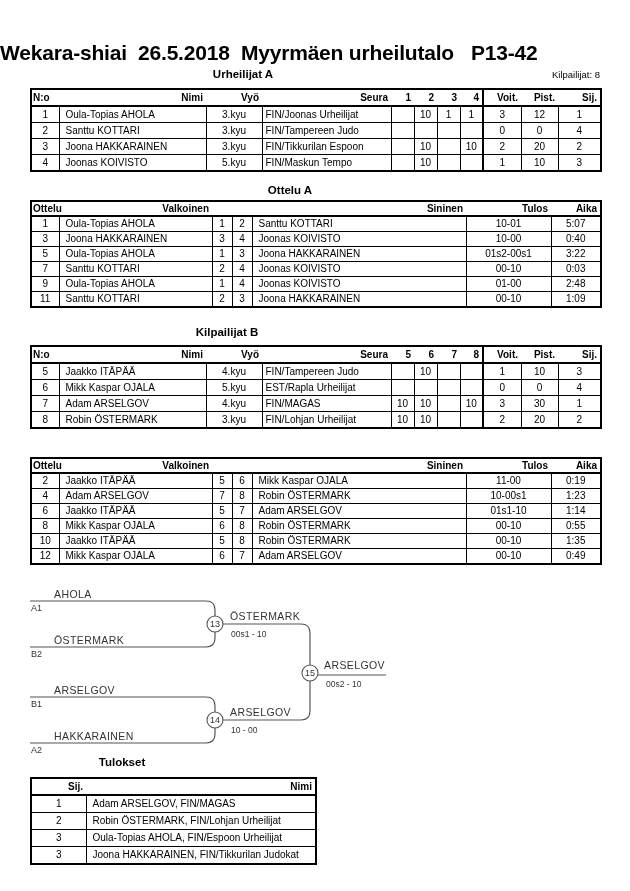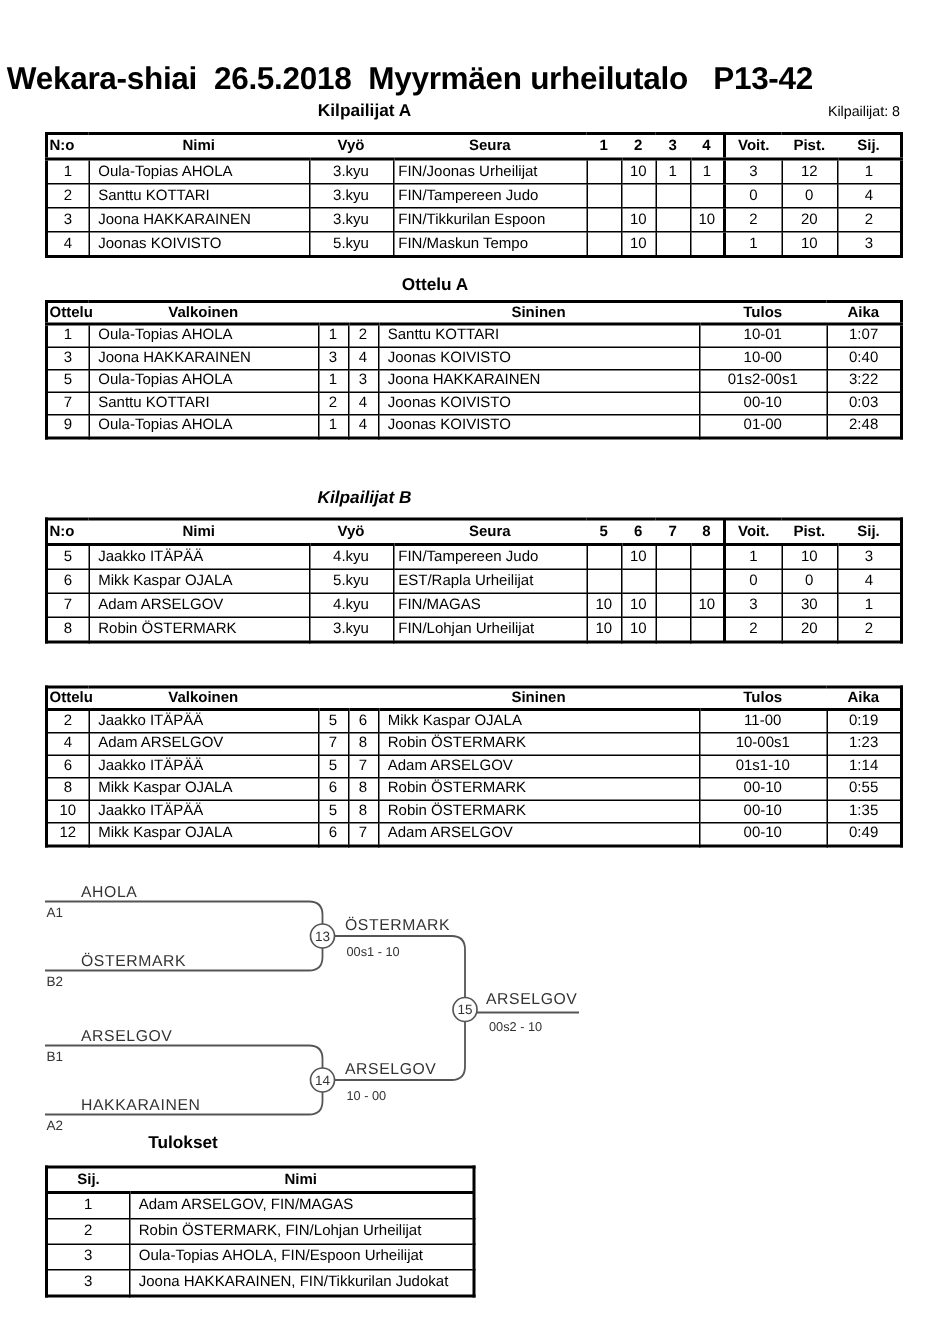--- a/index.html
+++ b/index.html
@@ -3,37 +3,37 @@
 <meta charset="utf-8">
 <style>
   html,body { margin:0; padding:0; }
   body {
     width:630px; height:891px; background:#ffffff; position:relative;
     font-family:"Liberation Sans", sans-serif; color:#000;
     overflow:hidden;
   }
   .abs { position:absolute; }
   .main-title {
-    top:41px; left:0; width:542px; text-align:right;
+    top:41px; left:0; width:542px; text-align:left;
     font-size:21px; font-weight:bold; white-space:pre; letter-spacing:-0.2px;
   }
   .section-title {
     font-size:11.5px; font-weight:bold; white-space:nowrap;
     transform:translateX(-50%);
   }
   .participants { font-size:9.5px; white-space:nowrap;padding-left:17px; }
 
   table.sheet { position:absolute; border-collapse:collapse; table-layout:fixed; background:#fff; border:2px solid #000; }
   table.sheet th, table.sheet td {
     border:1px solid #000; padding:0 3px; font-size:10px; line-height:1;
     white-space:nowrap; overflow:hidden; text-align:center; vertical-align:middle;
   }
   table.sheet tr.hdr th {
     border-left:none; border-right:none; border-top:none;
-    border-bottom:2px solid #000; font-weight:bold;
+    border-bottom:2px solid #000; font-weight:bold;text-align:right;
   }
   table.sheet tr.hdr th.grp, table.sheet td.grp { border-left:2px solid #000; }
   .al { text-align:left !important; }
   .pl6 { padding-left:6px !important; }
   .pl1 { padding-left:1px !important; }
   .ovf { overflow:visible !important; }
 
   .tbl-pool tr.hdr th { height:15px; }
   .tbl-pool td { height:15px; }
   .tbl-match tr.hdr th { height:13px; }
@@ -47,21 +47,21 @@
   svg.bracket text { fill:#333; }
   .bk-name { font-size:10.5px; letter-spacing:0.4px; }
   .bk-seed { font-size:9px; fill:#3a3a3a; }
   .bk-score { font-size:8.5px; fill:#444; }
   .bk-mnum { font-size:9px; text-anchor:middle; }
 </style>
 </head>
 <body>
 
 <div class="abs main-title">Wekara-shiai  26.5.2018  Myyrmäen urheilutalo   P13-42</div>
-<div class="abs section-title" style="left:243px; top:68px;">Kilpailijat A</div>
+<div class="abs section-title" style="left:243px; top:68px;">Urheilijat A</div>
 <div class="abs participants" style="right:30px; top:69px;">Kilpailijat: 8</div>
 
 <table class="sheet tbl-pool" style="left:30px; top:88px; width:570px;">
   <colgroup>
     <col style="width:28px">
       <col style="width:147px">
       <col style="width:56px">
       <col style="width:129px">
     <col style="width:23px">
       <col style="width:23px">
@@ -162,21 +162,21 @@
     <th>Tulos</th>
     <th>Aika</th>
   </tr>
   <tr>
     <td>1</td>
     <td class="al pl6">Oula-Topias AHOLA</td>
     <td>1</td>
     <td>2</td>
     <td class="al pl6">Santtu KOTTARI</td>
     <td>10-01</td>
-    <td>1:07</td>
+    <td>5:07</td>
   </tr>
   <tr>
     <td>3</td>
     <td class="al pl6">Joona HAKKARAINEN</td>
     <td>3</td>
     <td>4</td>
     <td class="al pl6">Joonas KOIVISTO</td>
     <td>10-00</td>
     <td>0:40</td>
   </tr>
@@ -200,24 +200,33 @@
   </tr>
   <tr>
     <td>9</td>
     <td class="al pl6">Oula-Topias AHOLA</td>
     <td>1</td>
     <td>4</td>
     <td class="al pl6">Joonas KOIVISTO</td>
     <td>01-00</td>
     <td>2:48</td>
   </tr>
+  <tr>
+    <td>11</td>
+    <td class="al pl6">Santtu KOTTARI</td>
+    <td>2</td>
+    <td>3</td>
+    <td class="al pl6">Joona HAKKARAINEN</td>
+    <td>00-10</td>
+    <td>1:09</td>
+  </tr>
 </tbody>
   </table>
 
-<div class="abs section-title" style="left:243px; top:326px;font-style:italic;">Kilpailijat B</div>
+<div class="abs section-title" style="left:227px; top:326px;">Kilpailijat B</div>
 
 <table class="sheet tbl-pool" style="left:30px; top:345px; width:570px;">
   <colgroup>
     <col style="width:28px">
       <col style="width:147px">
       <col style="width:56px">
       <col style="width:129px">
     <col style="width:23px">
       <col style="width:23px">
       <col style="width:23px">

